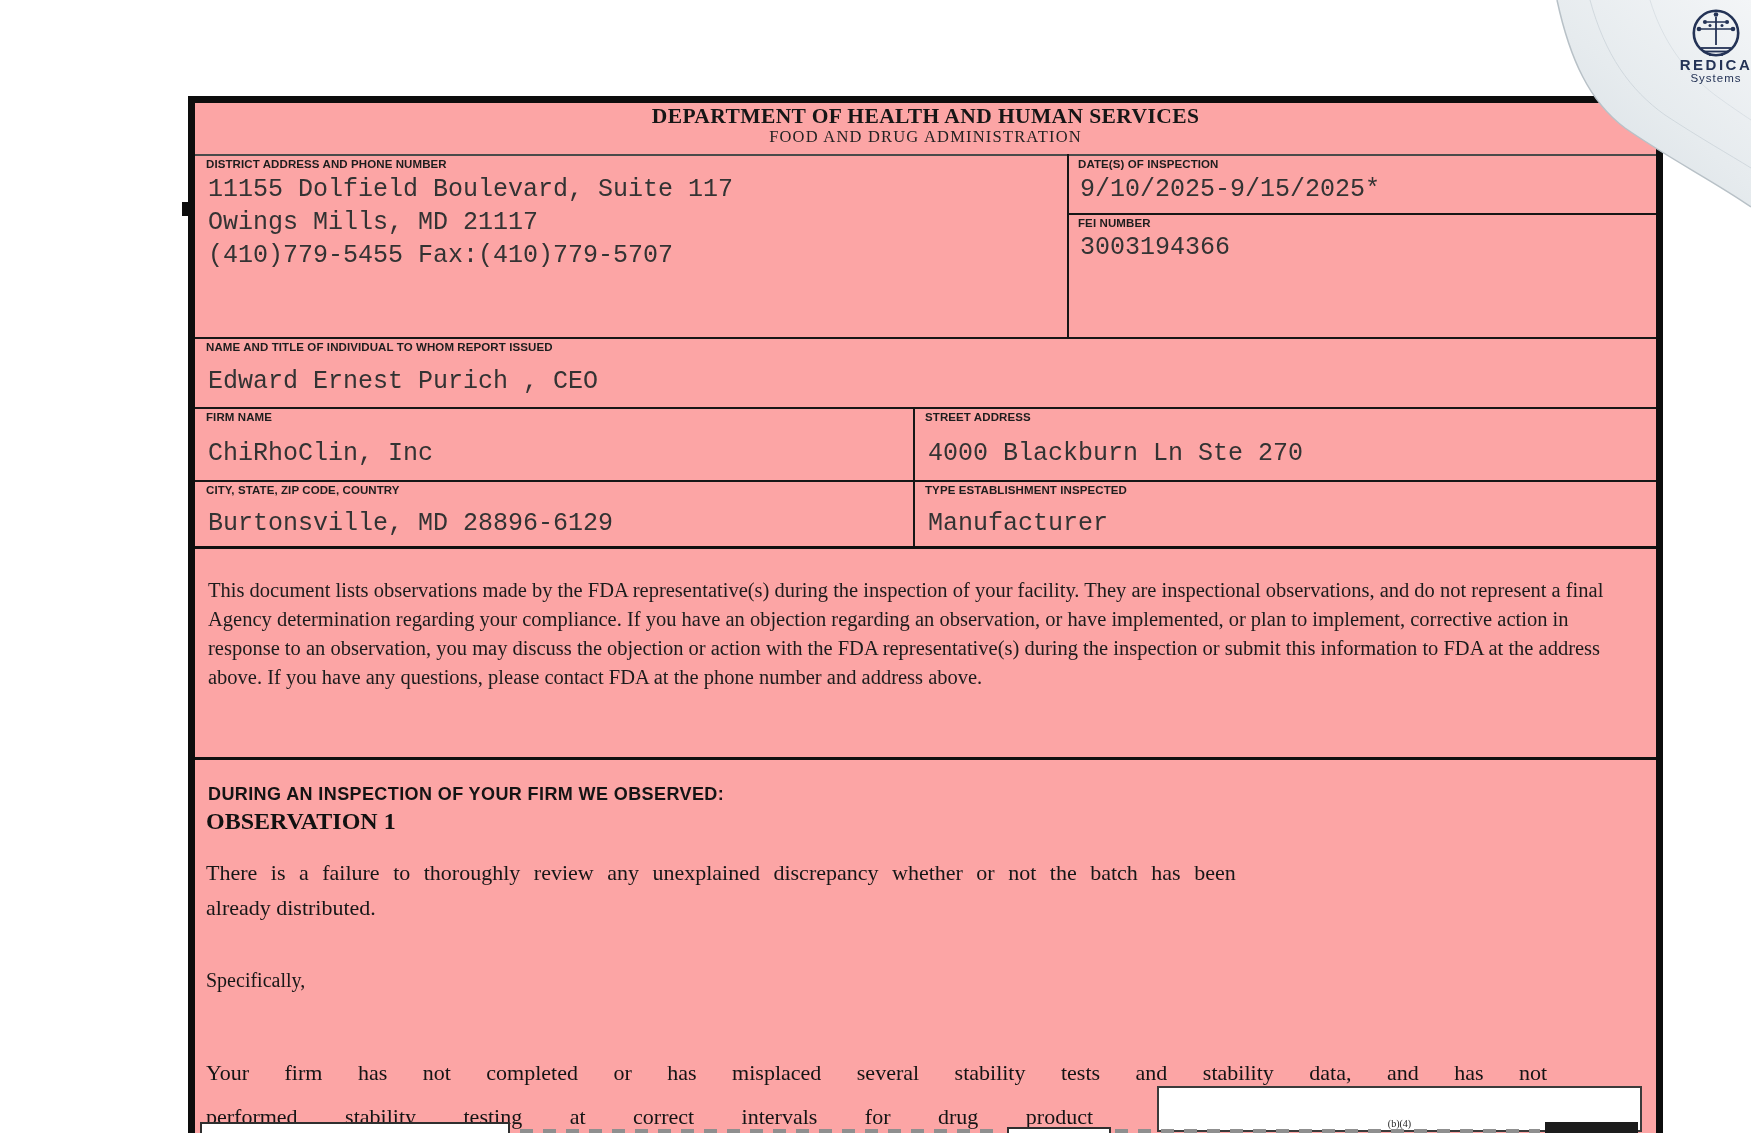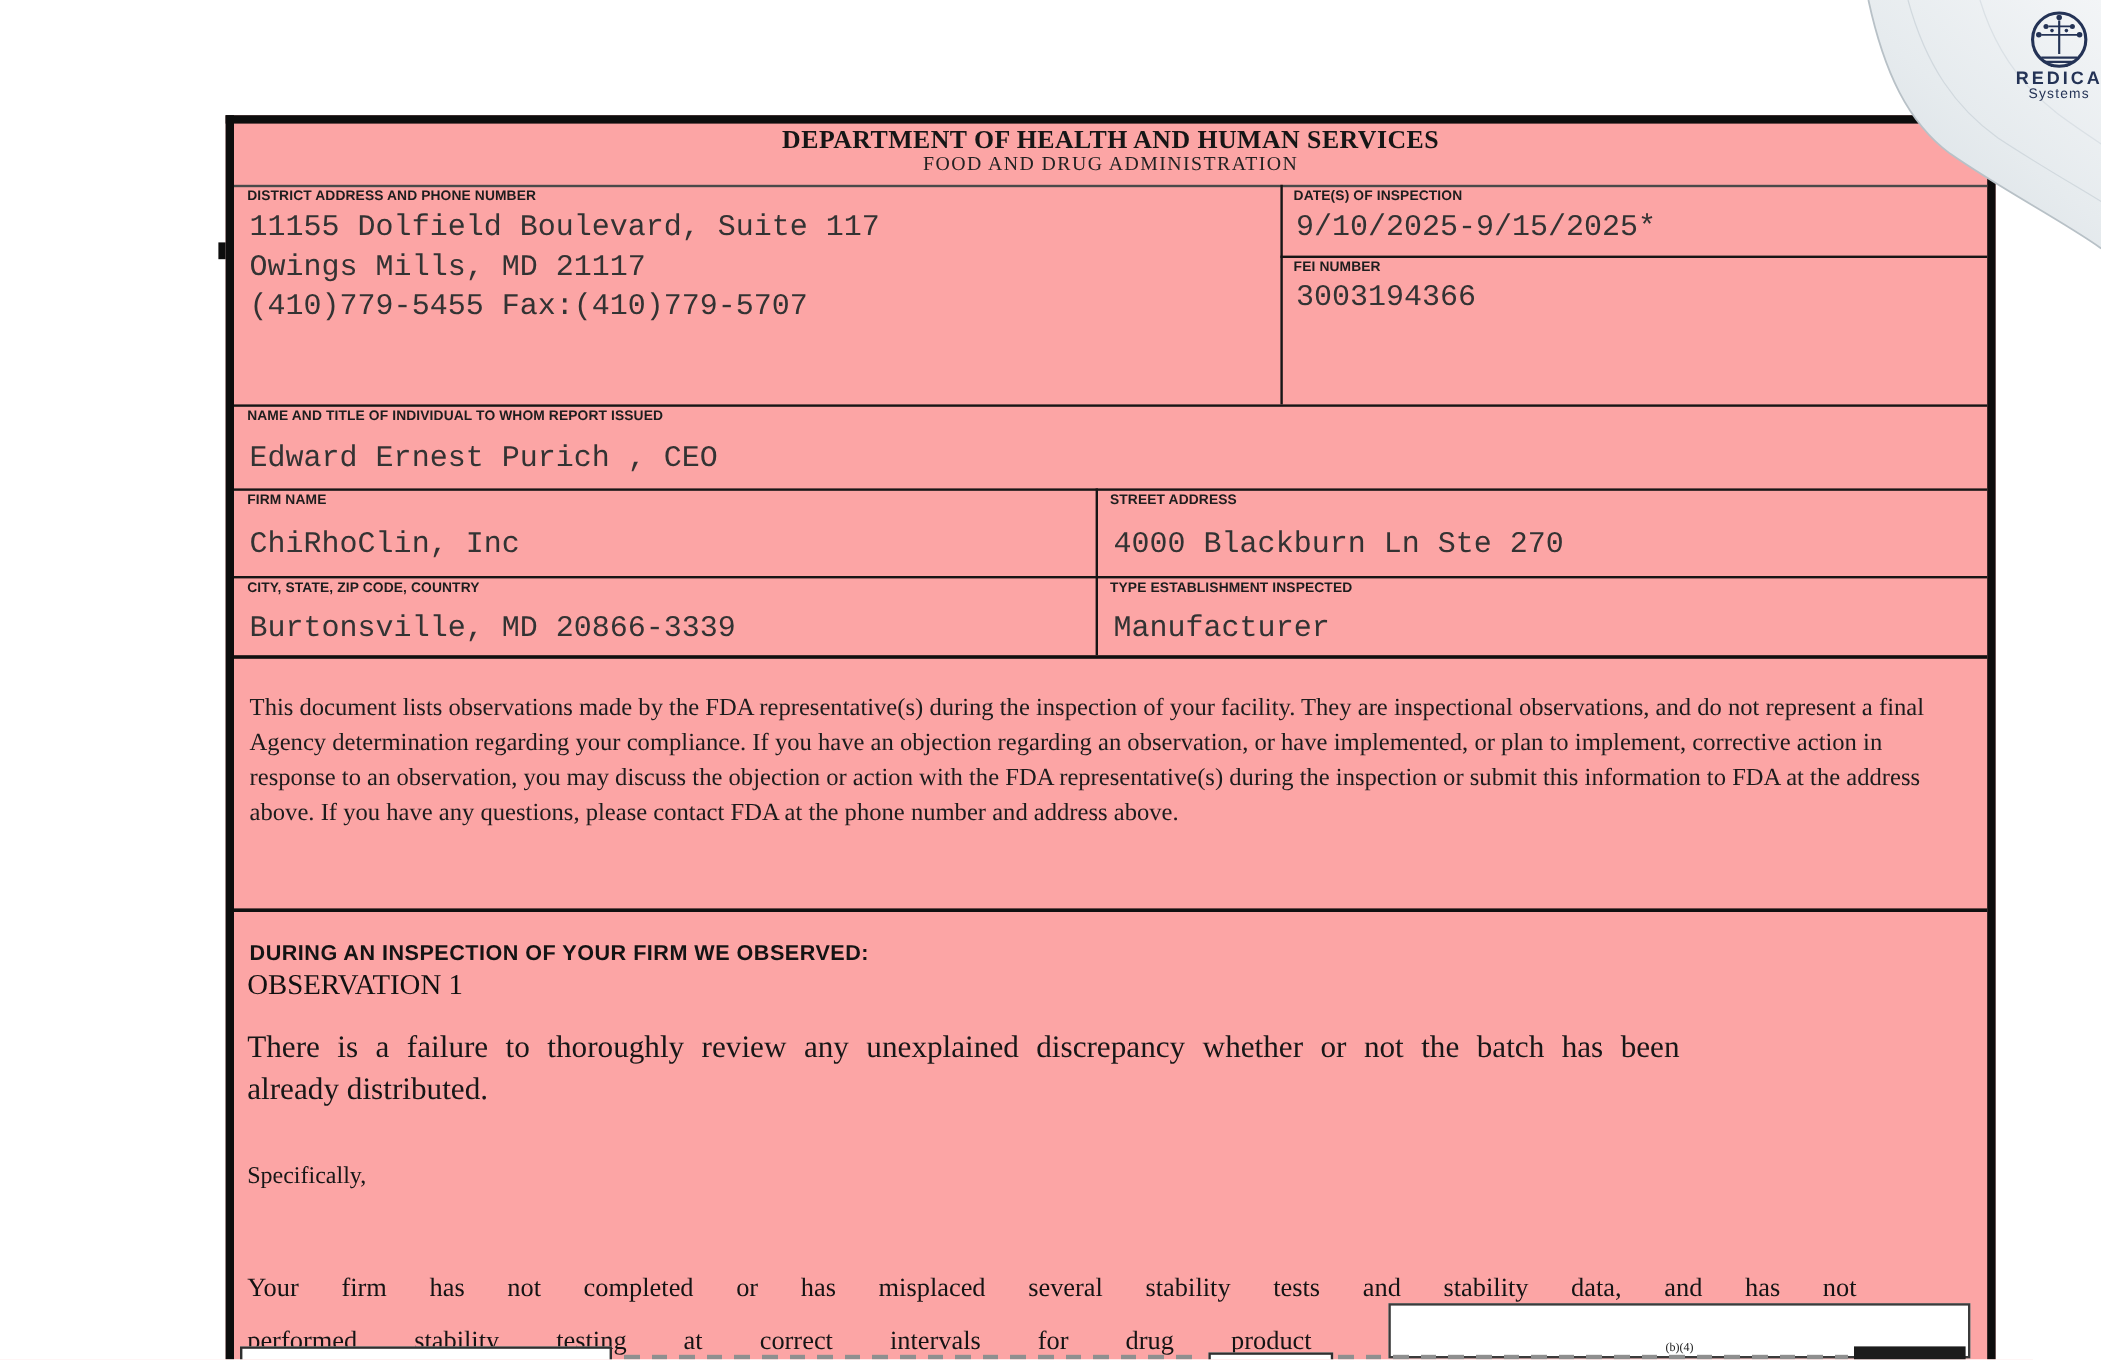--- a/index.html
+++ b/index.html
@@ -20,22 +20,22 @@
   
   .lbl{position:absolute;font-family:"Liberation Sans",sans-serif;font-weight:700;
        font-size:11.5px;letter-spacing:.1px;color:#1d1d1d;white-space:nowrap;}
   .val{position:absolute;font-family:"Liberation Mono","DejaVu Sans Mono",monospace;
        font-size:25px;color:#333;line-height:33px;white-space:nowrap;}
   
   .disclaimer{position:absolute;left:13px;top:473px;width:1420px;
        font-size:20.5px;line-height:29px;color:#1c1c1c;}
   .observed{position:absolute;left:13px;top:681px;font-family:"Liberation Sans",sans-serif;
        font-weight:700;font-size:18px;letter-spacing:.4px;color:#141414;white-space:nowrap;}
-  .obs-title{position:absolute;left:11px;top:705px;font-weight:400;font-size:24px;color:#111;text-align:right;}
-  .obs-line{position:absolute;left:11px;font-size:26px;line-height:35px;color:#171717;white-space:nowrap;}
+  .obs-title{position:absolute;left:11px;top:705px;font-weight:700;font-size:24px;color:#111;text-align:right;}
+  .obs-line{position:absolute;left:11px;font-size:22px;line-height:35px;color:#171717;white-space:nowrap;}
   .ws8{word-spacing:8px;}
   .specifically{position:absolute;left:11px;top:866px;font-size:20px;color:#171717;}
   .detail-line{position:absolute;left:11px;font-size:22px;line-height:44px;color:#141414;white-space:nowrap;}
   .ws30{word-spacing:30px;}
   .ws42{word-spacing:42px;}
   
   .redact-big{position:absolute;left:962px;top:983px;width:481px;height:42px;
        border:2px solid #3b3b3b;background:#fff;}
   .redact-code{position:absolute;bottom:1px;left:0;width:100%;text-align:center;
        font-size:10px;color:#222;font-family:"Liberation Serif",serif;}
@@ -84,21 +84,21 @@
     <div class="hline" style="top:304px"></div>
 
     <div class="lbl" style="left:11px;top:308px">FIRM NAME</div>
     <div class="val" style="left:13px;top:334px">ChiRhoClin, Inc</div>
     <div class="vline" style="left:718px;top:304px;height:139px"></div>
     <div class="lbl" style="left:730px;top:308px">STREET ADDRESS</div>
     <div class="val" style="left:733px;top:334px">4000 Blackburn Ln Ste 270</div>
     <div class="hline" style="top:377px"></div>
 
     <div class="lbl" style="left:11px;top:381px">CITY, STATE, ZIP CODE, COUNTRY</div>
-    <div class="val" style="left:13px;top:404px">Burtonsville, MD 20866-3339</div>
+    <div class="val" style="left:13px;top:404px">Burtonsville, MD 28896-6129</div>
     <div class="lbl" style="left:730px;top:381px">TYPE ESTABLISHMENT INSPECTED</div>
     <div class="val" style="left:733px;top:404px">Manufacturer</div>
     <div class="hline thick" style="top:443px"></div>
 
     <div class="disclaimer">This document lists observations made by the FDA representative(s) during the inspection of your facility. They are inspectional observations, and do not represent a final Agency determination regarding your compliance. If you have an objection regarding an observation, or have implemented, or plan to implement, corrective action in response to an observation, you may discuss the objection or action with the FDA representative(s) during the inspection or submit this information to FDA at the address above. If you have any questions, please contact FDA at the phone number and address above.</div>
     <div class="hline thick" style="top:654px"></div>
 
     <div class="observed">DURING AN INSPECTION OF YOUR FIRM WE OBSERVED:</div>
     <div class="obs-title">OBSERVATION 1</div>
     <div class="obs-line ws8" style="top:752px">There is a failure to thoroughly review any unexplained discrepancy whether or not the batch has been</div>

